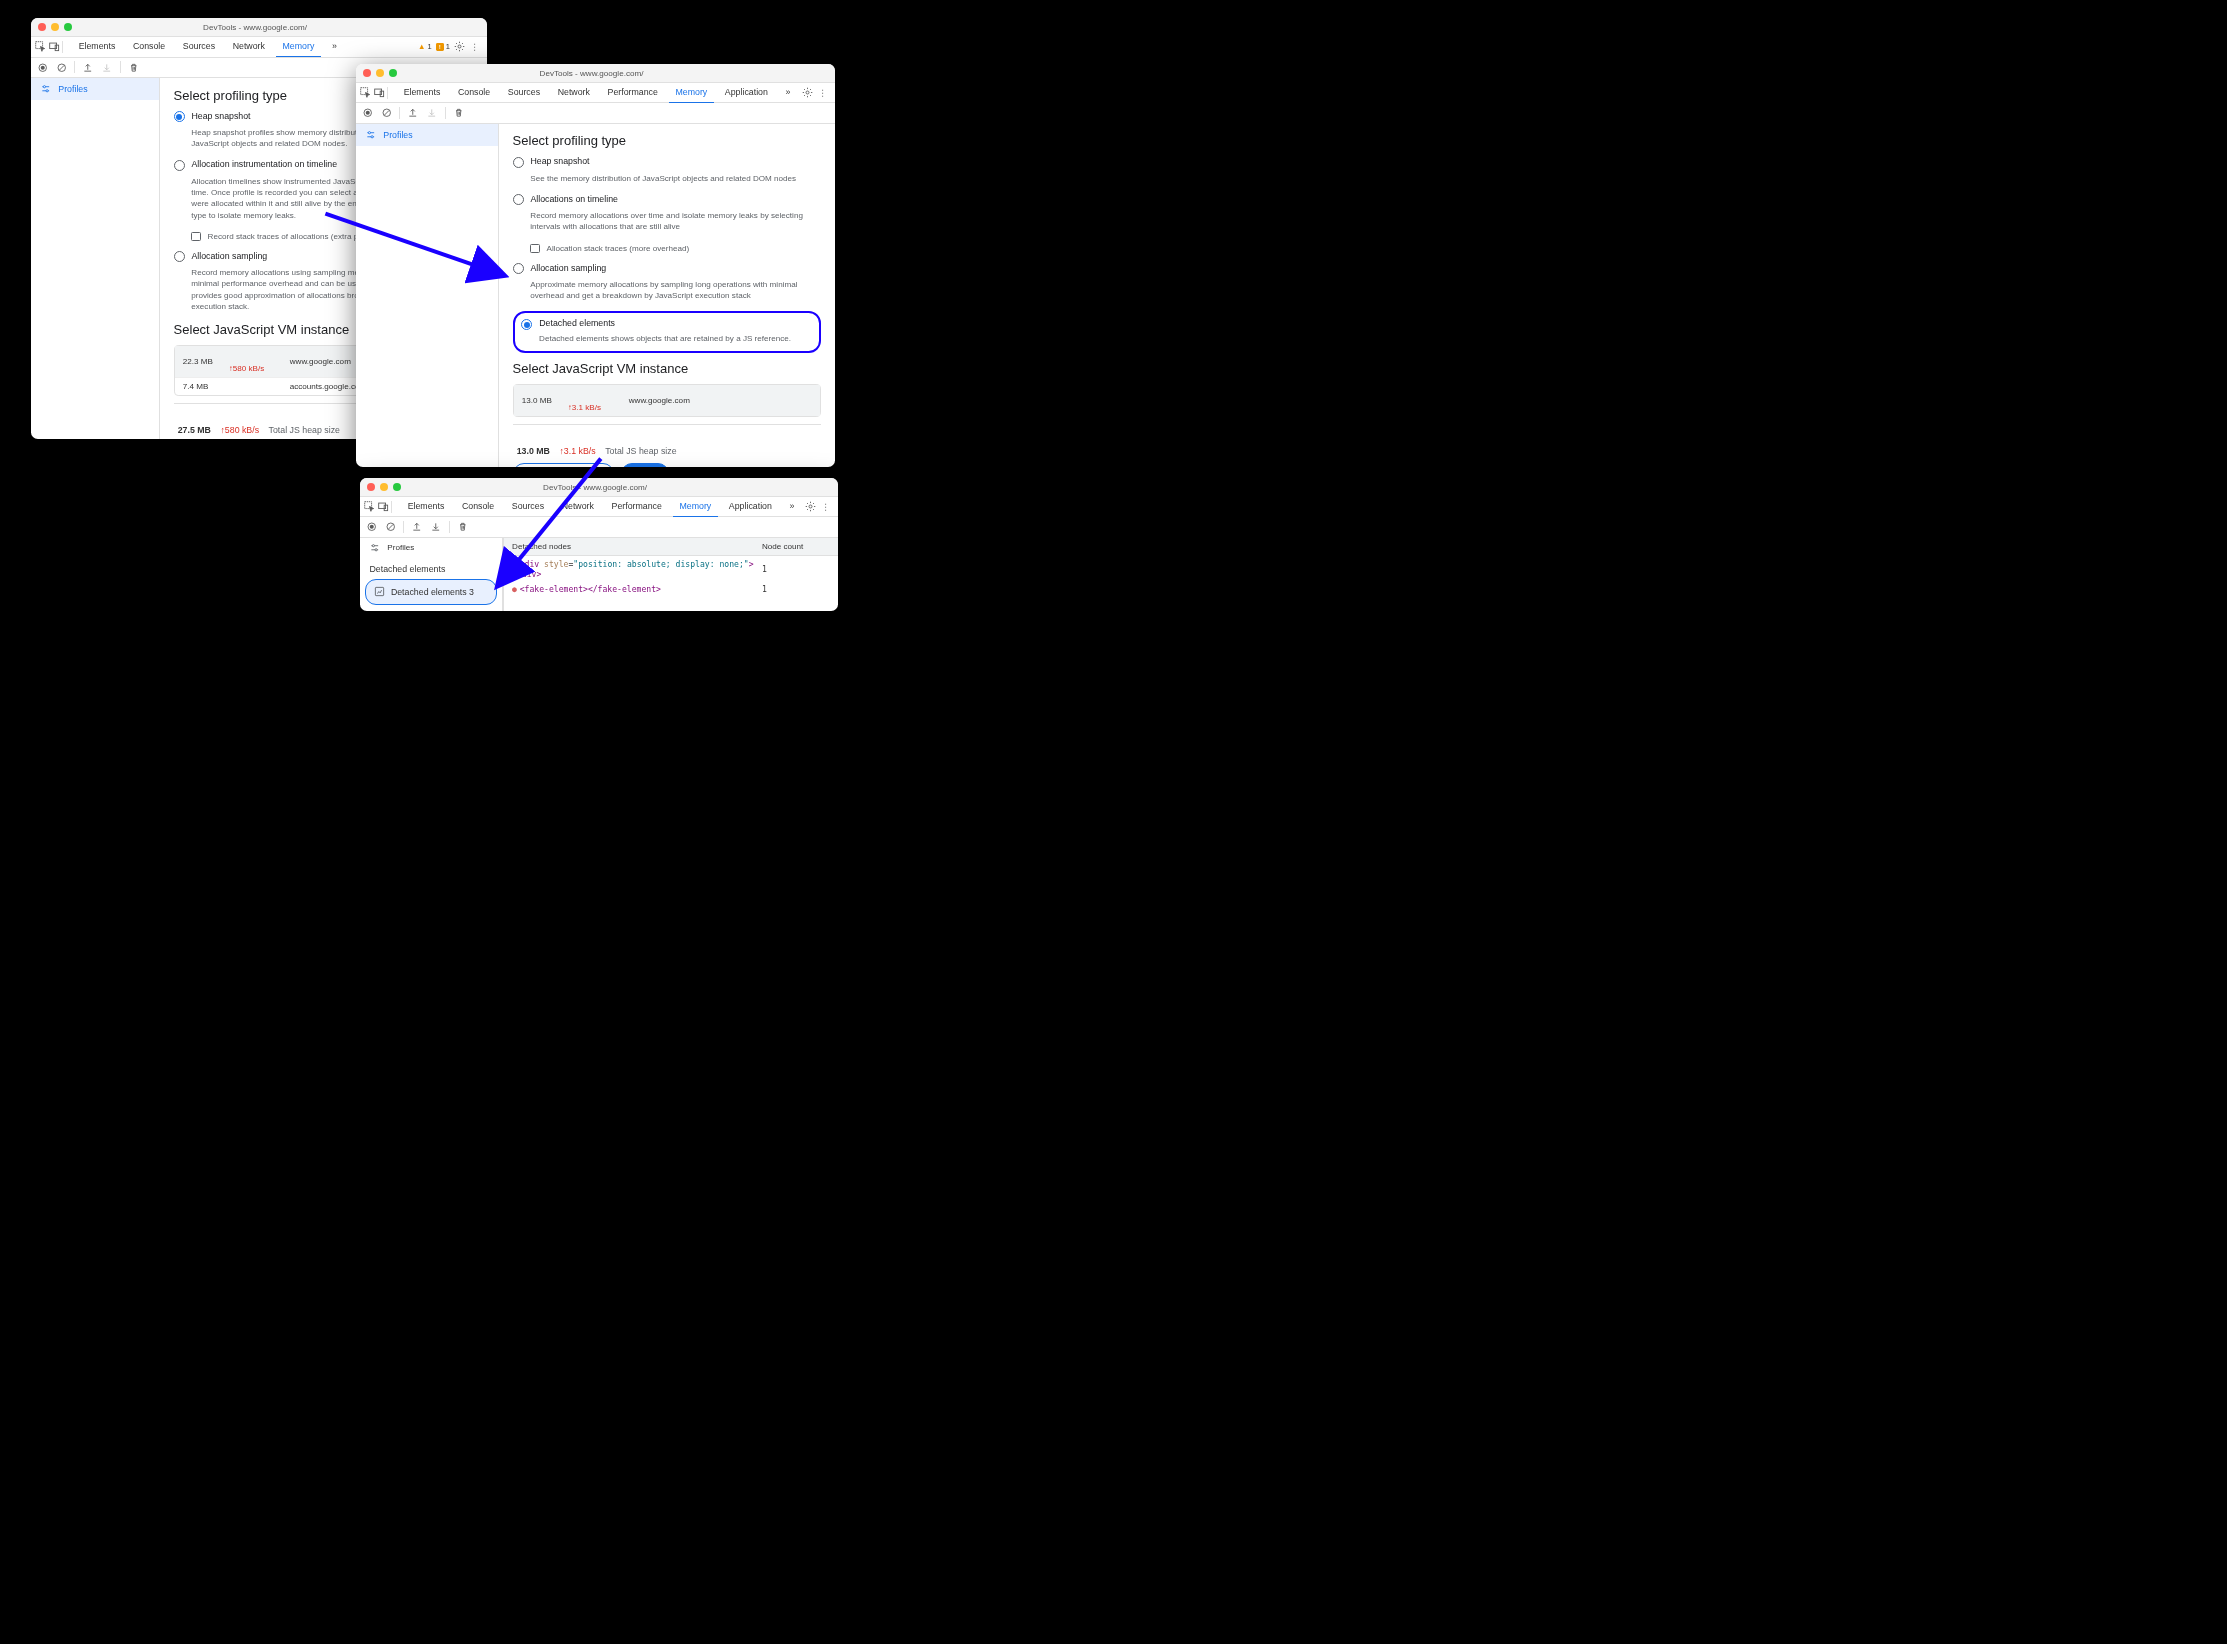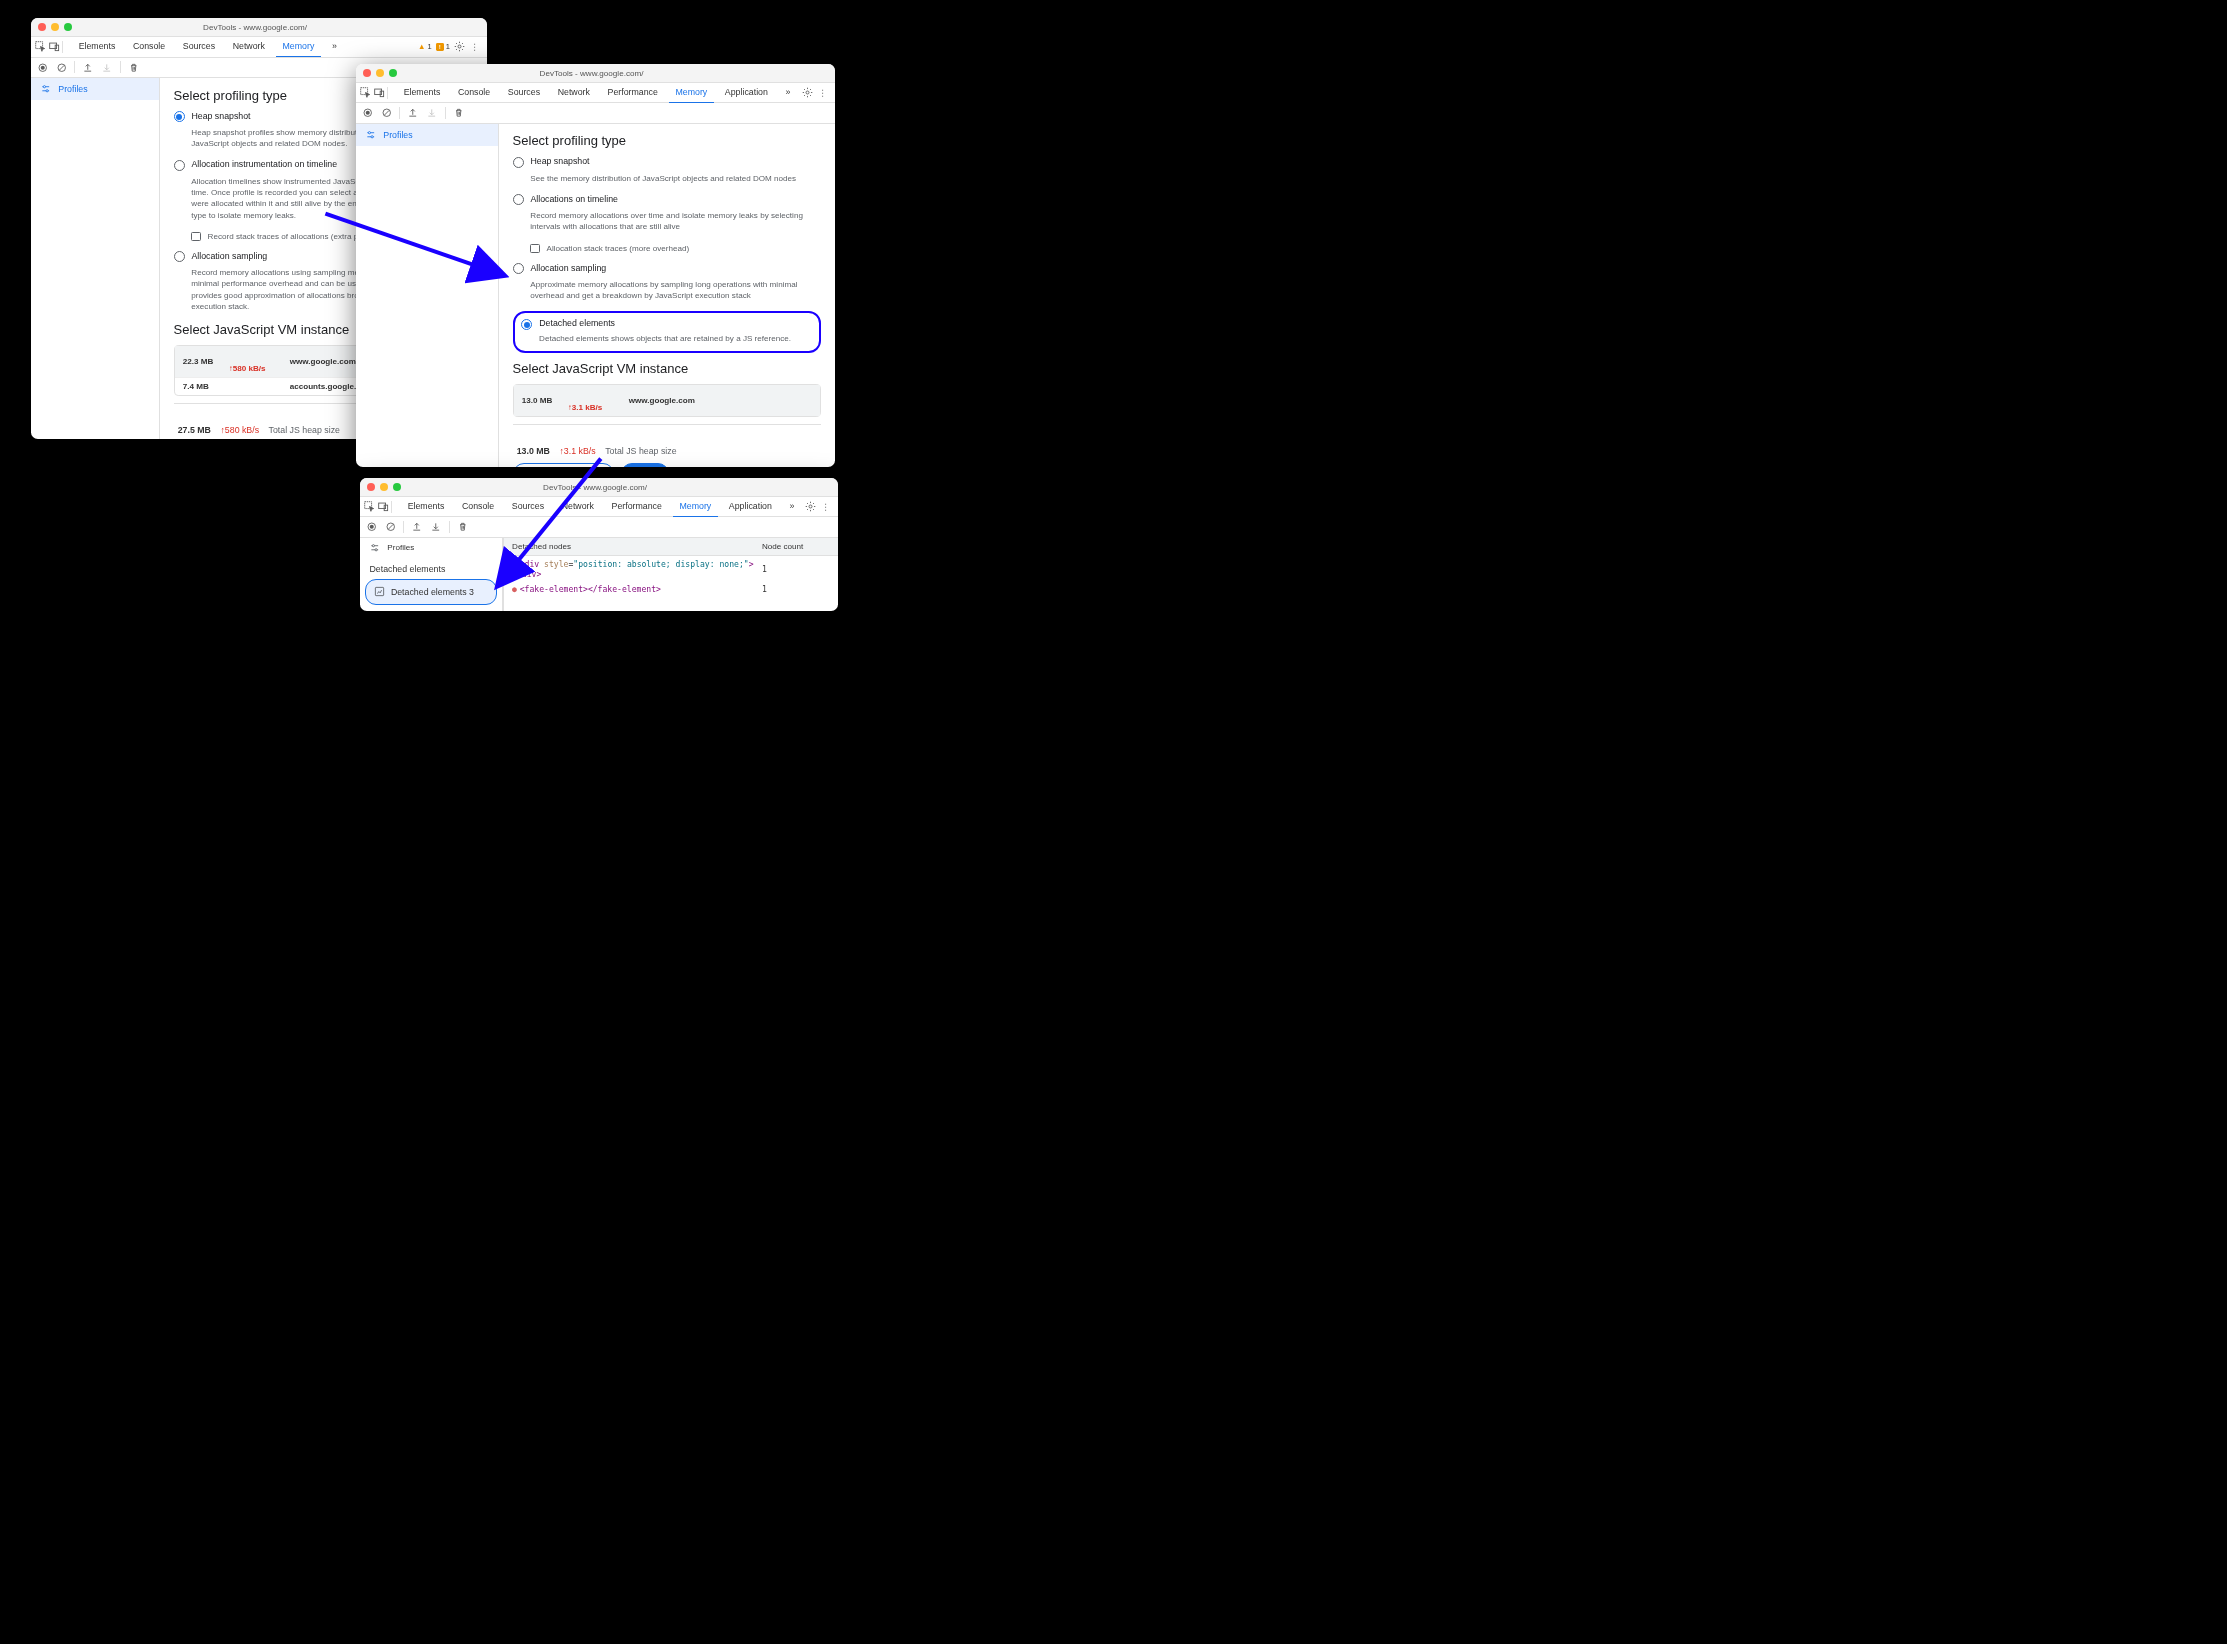--- a/index.html
+++ b/index.html
@@ -46,21 +46,21 @@
 .radio.checked::after { content:''; position:absolute; inset:1.4px; background:#1a73e8; border-radius:50%; }
 .radio-label { font-size: 8.8px; color: #202124; }
 .radio-desc { font-size: 8.1px; color: #5f6368; margin: 2px 0 9.5px 17.7px; line-height: 1.4; }
 .checkbox-row { display:flex; align-items:center; gap:6.8px; margin:1.4px 0 9.5px 17.7px; }
 .checkbox { width:9.5px; height:9.5px; border:1px solid #5f6368; border-radius:1.4px; }
 .checkbox-label { font-size:8.1px; color:#5f6368; }
 
 .highlight-box { border: 2.7px solid #1a00ff; border-radius: 12.2px; padding: 5.4px 6.8px; margin-bottom: 8.1px; }
 .highlight-box .radio-desc { margin-bottom: 1.4px; }
 
-.vm-table { border:0.7px solid #e0e0e0; border-radius:4.1px; margin-bottom:6.8px;font-weight:bold; }
+.vm-table { border:0.7px solid #e0e0e0; border-radius:4.1px; margin-bottom:6.8px; }
 .vm-row { display: grid; grid-template-columns: 46px 61px auto; padding: 4.1px 8.1px; font-size: 8.1px; color: #333; align-items:center; }
 .vm-row.hdr { background: #f1f3f4; }
 .vm-row + .vm-row { border-top: 0.7px solid #eee; }
 .rate { color: #d93025; margin-top: 14px; }
 .rate::before { content:'\2191'; font-weight:bold; }
 
 .footer { margin-top:auto; border-top:0.7px solid #e0e0e0; padding-top:6.8px; }
 .summary { display:flex; gap:9.5px; font-size:8.8px; padding: 0 4.1px 6.8px; align-items:baseline; }
 .summary .mb { font-weight:600; }
 .summary .label { color:#5f6368; }

